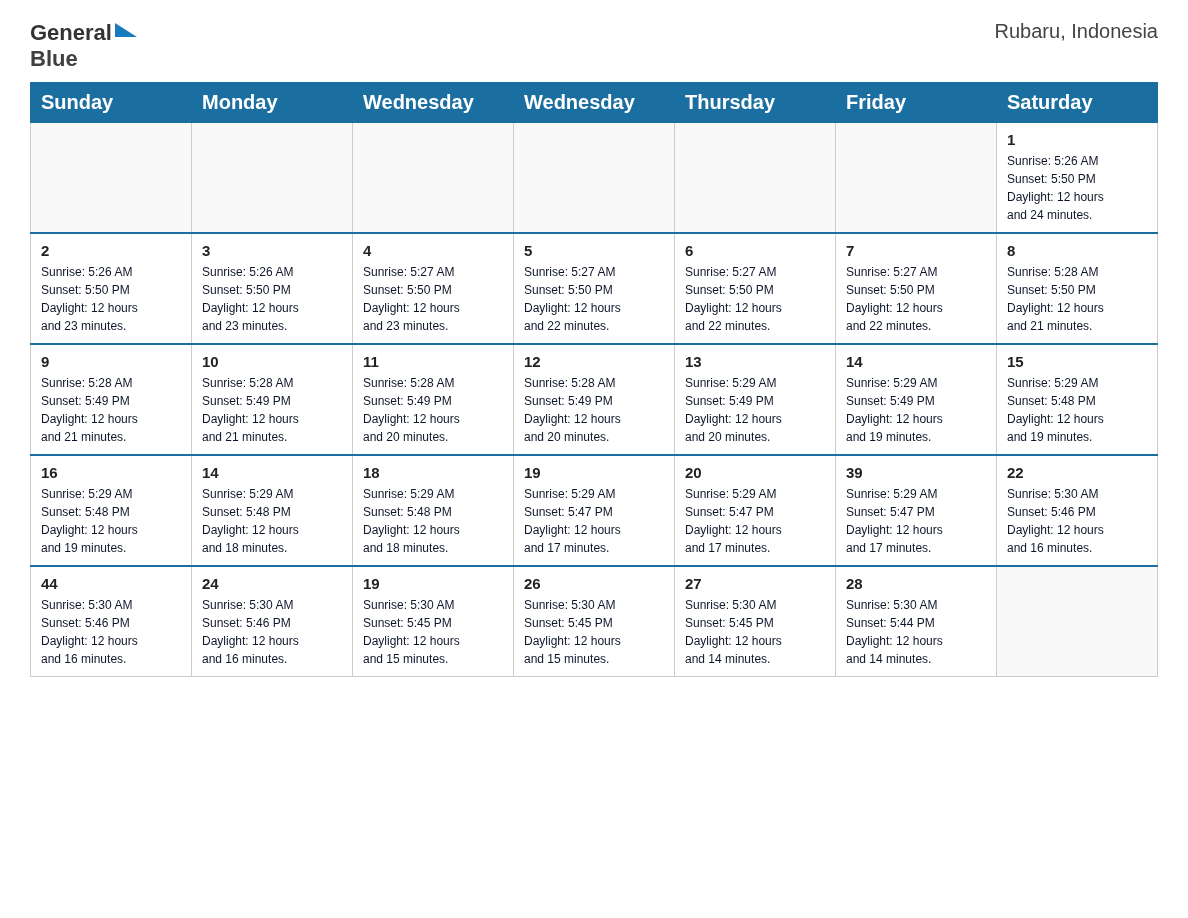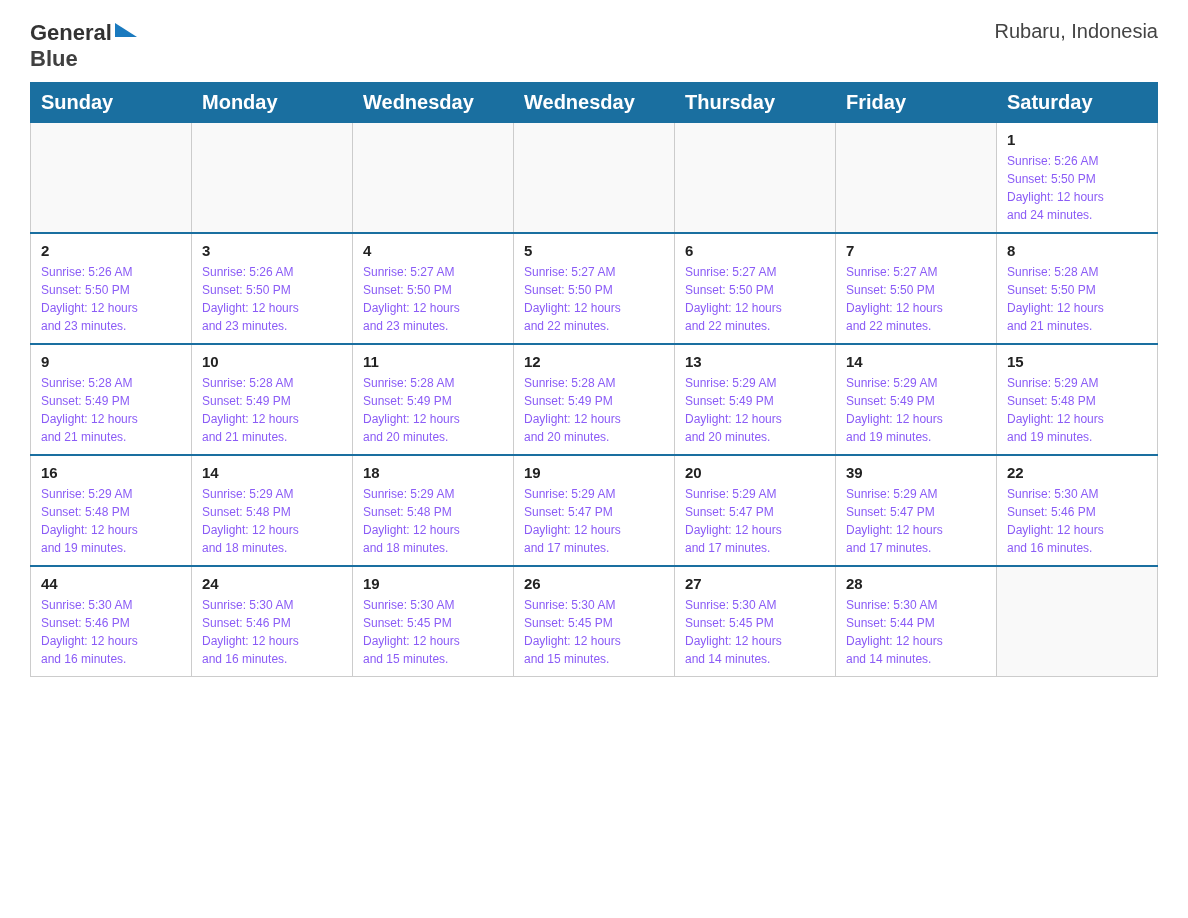--- a/index.html
+++ b/index.html
@@ -67,21 +67,21 @@
       background: #f9f9f9;
     }
     .day-number {
       font-size: 15px;
       font-weight: bold;
       color: #222;
       margin-bottom: 4px;
     }
     .day-info {
       font-size: 12px;
-      color: #8b5cf6;
+      color: #0f172a;
       line-height: 1.5;
     }
     .calendar tbody tr:not(:last-child) td {
       border-bottom: 2px solid #1a6fa0;
     }
     .logo-wrapper {
       display: flex;
       flex-direction: column;
       align-items: flex-start;
     }

